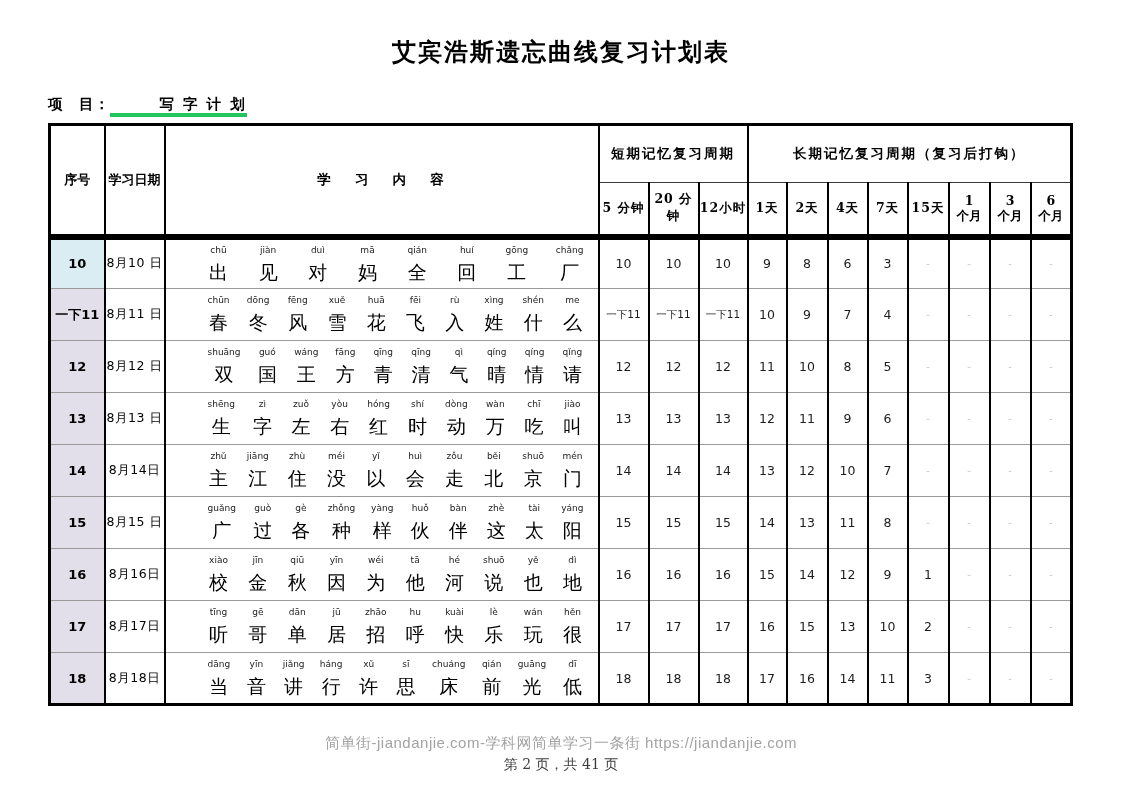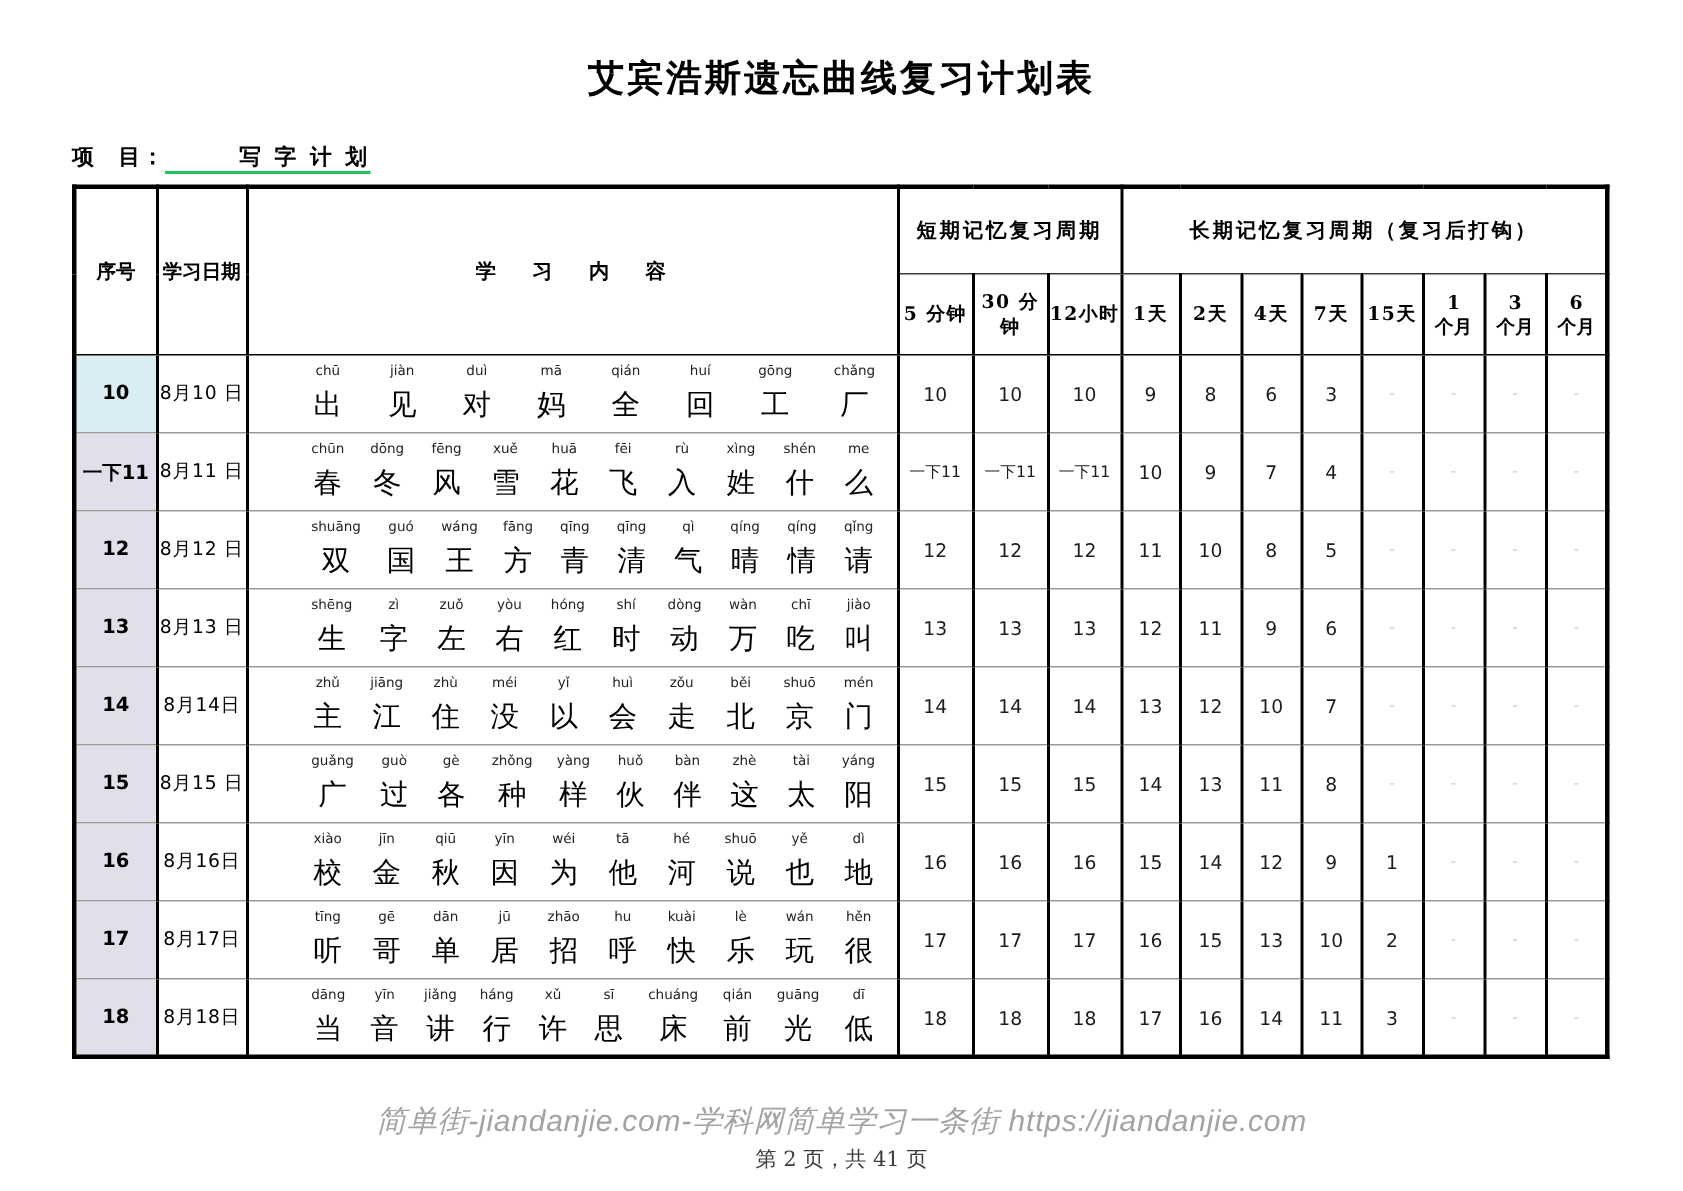--- a/index.html
+++ b/index.html
@@ -2,52 +2,52 @@
 <html><head>
 <meta charset="utf-8">
 <style>
   html,body { margin:0; padding:0; background:#fff; }
   .page { width:1122px; height:794px; background:#fff; position:relative; overflow:hidden;
           font-family:"Liberation Sans",sans-serif; color:#000; }
   .title { text-align:center; font-size:24px; font-weight:bold; letter-spacing:2px;
            margin:0; padding-top:36px; font-family:"Liberation Sans",sans-serif; }
   .project { margin:27px 0 0 48px; font-size:14.5px; font-weight:bold;
              font-family:"DejaVu Serif",serif; letter-spacing:1px; }
-  .project-value { border-bottom:2px solid #22c55e; padding-bottom:1px; letter-spacing:2px; }
+  .project-value { border-bottom:4px solid #22c55e; padding-bottom:1px; letter-spacing:2px; }
 
   table.plan { border-collapse:collapse; table-layout:fixed; width:1022px;
                margin:9px 0 0 48px; border:3px solid #000; }
   table.plan th, table.plan td { border-left:2px solid #000; border-right:2px solid #000;
                padding:0; text-align:center; vertical-align:middle; overflow:hidden; }
   thead .group-row { height:58px; }
   thead .sub-row { height:54px; }
   thead th { font-family:"DejaVu Serif",serif; font-weight:bold; font-size:13px; }
   th.big-h { font-size:13.5px; letter-spacing:2px; }
   .sub-row th { border-top:1px solid #3a3a3a; font-size:12.5px; letter-spacing:1px; }
-  thead tr.sub-row th, thead th[rowspan] { border-bottom:1px solid #000000; }
+  thead tr.sub-row th, thead th[rowspan] { border-bottom:6px solid #000000; }
   th.divider, td.divider { border-right:3px solid #000; }
   .mtop,.mbot { display:block; line-height:1.25; letter-spacing:0; }
 
   tbody tr { height:52px; }
   tbody td { border-top:1px solid #9a9a9a; }
   td.serial { font-weight:bold; font-size:13px; font-family:"DejaVu Sans",sans-serif; white-space:nowrap; }
   td.date { font-size:12.5px; font-family:"DejaVu Sans",sans-serif; letter-spacing:0.5px; white-space:nowrap;margin-top:44px; }
   td.num { font-size:12.5px; color:#1c1c1c; font-family:"DejaVu Sans",sans-serif; white-space:nowrap; }
   td.num.cram { font-size:10.5px; }
   td.num.dash { color:#c9c9c9; font-size:10px; }
   td.content { }
   .chars { display:flex; justify-content:space-between; align-items:flex-start;
            padding:4px 14px 0 42px;text-align:center; }
   .char-col { display:flex; flex-direction:column; align-items:center; min-width:22px; }
   .pinyin { font-size:9px; color:#222; height:13px; white-space:nowrap;
             font-family:"DejaVu Sans",sans-serif; }
   .hanzi { font-size:19px; line-height:1.55; font-family:"DejaVu Serif",serif; }
 
   .footer { position:absolute; left:0; right:0; top:734px; text-align:center; }
-  .watermark { font-size:20px; color:#a3a3a3; letter-spacing:0.5px;font-style:italic; }
+  .watermark { font-size:15px; color:#a3a3a3; letter-spacing:0.5px; }
   .pageinfo { font-size:14px; color:#3c3c3c; margin-top:3px; font-family:"DejaVu Serif",serif; }
 </style>
 </head>
 <body>
 
 <div class="page">
 
   <h1 class="title">艾宾浩斯遗忘曲线复习计划表</h1>
 
   <div class="project"><span class="project-label">项　目：</span><span class="project-value">　　　写 字 计 划</span></div>
@@ -72,21 +72,21 @@
     <thead>
       <tr class="group-row">
         <th rowspan="2">序号</th>
         <th rowspan="2">学习日期</th>
         <th rowspan="2" class="big-h">学　 习　 内　 容</th>
         <th colspan="3" class="big-h divider">短期记忆复习周期</th>
         <th colspan="8" class="big-h">长期记忆复习周期（复习后打钩）</th>
       </tr>
       <tr class="sub-row">
         <th>5 分钟</th>
-        <th>30 分钟</th>
+        <th>20 分钟</th>
         <th class="divider">12小时</th>
         <th>1天</th>
         <th>2天</th>
         <th>4天</th>
         <th>7天</th>
         <th>15天</th>
         <th>
             <span class="mtop">1</span>
             <span class="mbot">个月</span>
           </th>

